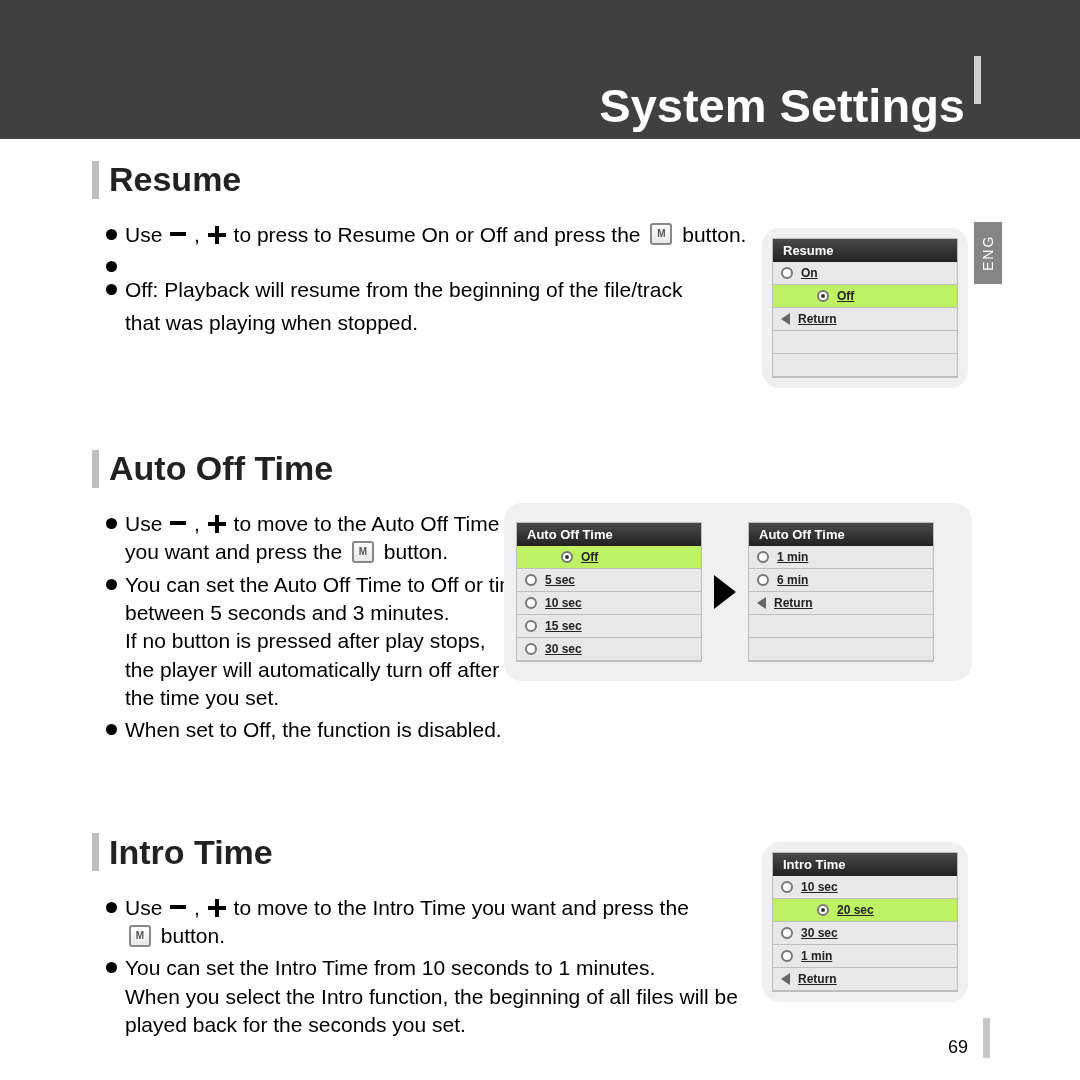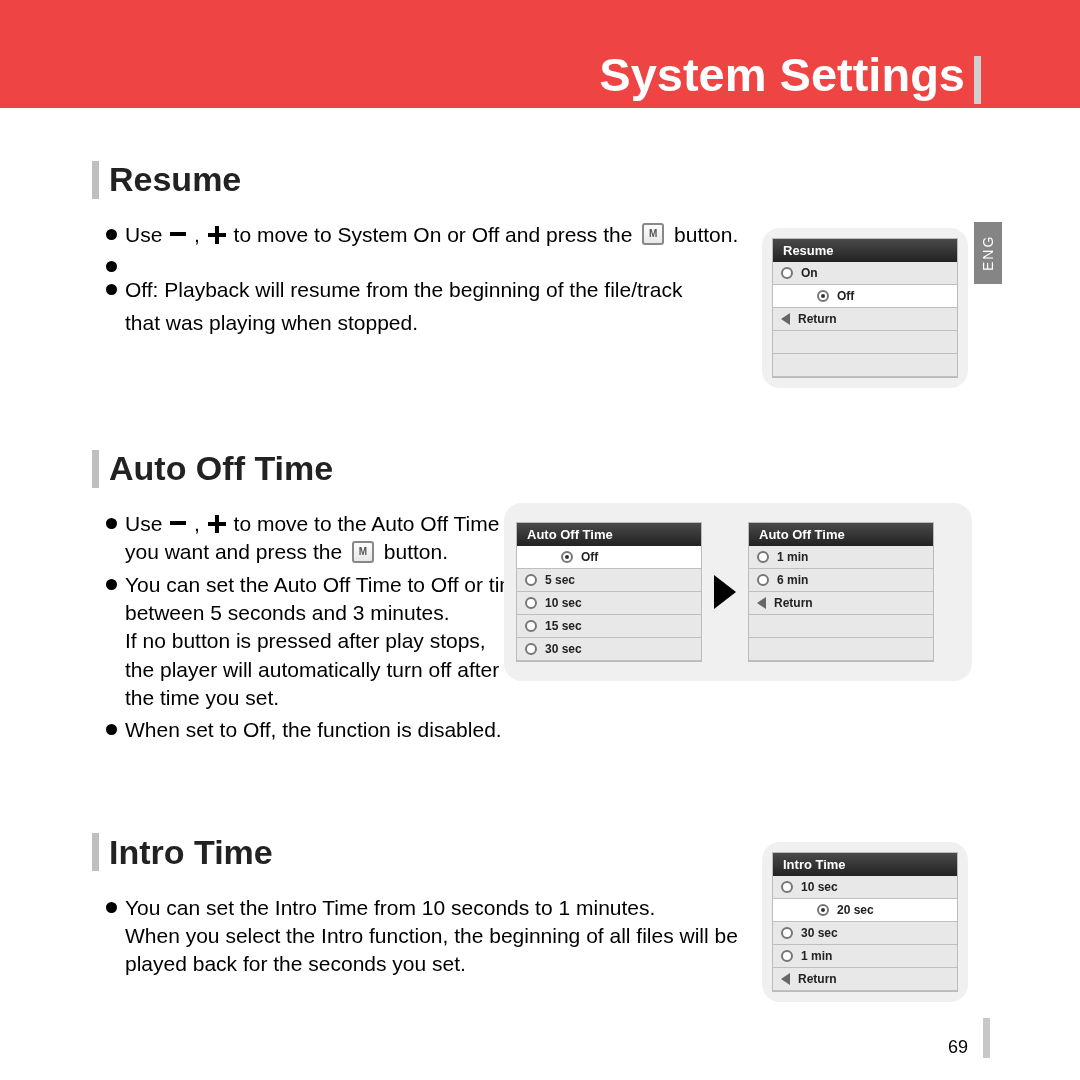--- a/index.html
+++ b/index.html
@@ -6,22 +6,22 @@
   body {
     width: 1080px;
     height: 1080px;
     background: #fff;
     font-family: Arial, Helvetica, sans-serif;
     position: relative;
     color: #000;
   }
   .top-bar {
     width: 100%;
-    height: 108px;
-    background: #ef4444;
+    height: 139px;
+    background: #404040;
     position: relative;
     padding-left: 32px;
   }
   .page-title {
     position: absolute;
     right: 115px;
     bottom: 6px;
     font-size: 47px;
     font-weight: bold;
     color: #fff;
@@ -152,22 +152,23 @@
   .menu-row {
     display: flex;
     align-items: center;
     height: 23px;
     border-bottom: 1px solid #bfbfbf;
     padding: 0 8px;
     font-size: 12px;
     font-weight: bold;
     color: #222;
     background: #e8e8e8;
-  }
-  .menu-row.selected { background: #ffffff; padding-left: 44px; }
+    text-decoration: underline;
+  }
+  .menu-row.selected { background: #bef264; padding-left: 44px; }
   .menu-row.empty { background: #e8e8e8; }
   .radio-o {
     width: 12px; height: 12px; border: 2px solid #777; border-radius: 50%; background:#fff;
     margin-right: 8px; flex-shrink:0; position:relative;
   }
   .radio-dot::after {
     content:""; position:absolute; left:2px; top:2px; width:4px; height:4px; background:#333; border-radius:50%;
   }
   .return-arrow {
     width: 0; height: 0;
@@ -234,21 +235,21 @@
     <span class="section-bar"></span>
     <span class="section-title">Resume</span>
   </div>
   <div class="bullets">
     <div class="bullet-row">
       <span class="black-dot"></span>
       <div>
         <span>Use</span>
         <span class="inline-icon minus-icon"></span> ,
         <span class="inline-icon plus-icon"><span class="plus-h"></span><span class="plus-v"></span></span>
-        <span> to move to System On or Off and press the</span>
+        <span> to press to Resume On or Off and press the</span>
         <span class="m-button">M</span>
         <span>button.</span>
       </div>
     </div>
     <div class="bullet-row">
       <span class="black-dot"></span>
     </div>
     <div class="bullet-row">
       <span class="black-dot"></span>
       <span>Off: Playback will resume from the beginning of the file/track</span>
@@ -292,20 +293,33 @@
   </div>
 
   <div class="section-head section3">
     <span class="section-bar"></span>
     <span class="section-title">Intro Time</span>
   </div>
   <div class="bullets">
     <div class="bullet-row">
       <span class="black-dot"></span>
       <div>
+        <span>Use</span>
+        <span class="inline-icon minus-icon"></span> ,
+        <span class="inline-icon plus-icon"><span class="plus-h"></span><span class="plus-v"></span></span>
+        <span> to move to the Intro Time you want and press the</span>
+        <div class="sub-indent" style="padding-left:0">
+          <span class="m-button">M</span>
+          <span>button.</span>
+        </div>
+      </div>
+    </div>
+    <div class="bullet-row">
+      <span class="black-dot"></span>
+      <div>
         <span>You can set the Intro Time from 10 seconds to 1 minutes.</span>
         <div>When you select the Intro function, the beginning of all files will be</div>
         <div>played back for the seconds you set.</div>
       </div>
     </div>
   </div>
 </div>
 
 <div class="menu-panel panel-resume">
   <div class="menu-screen">

